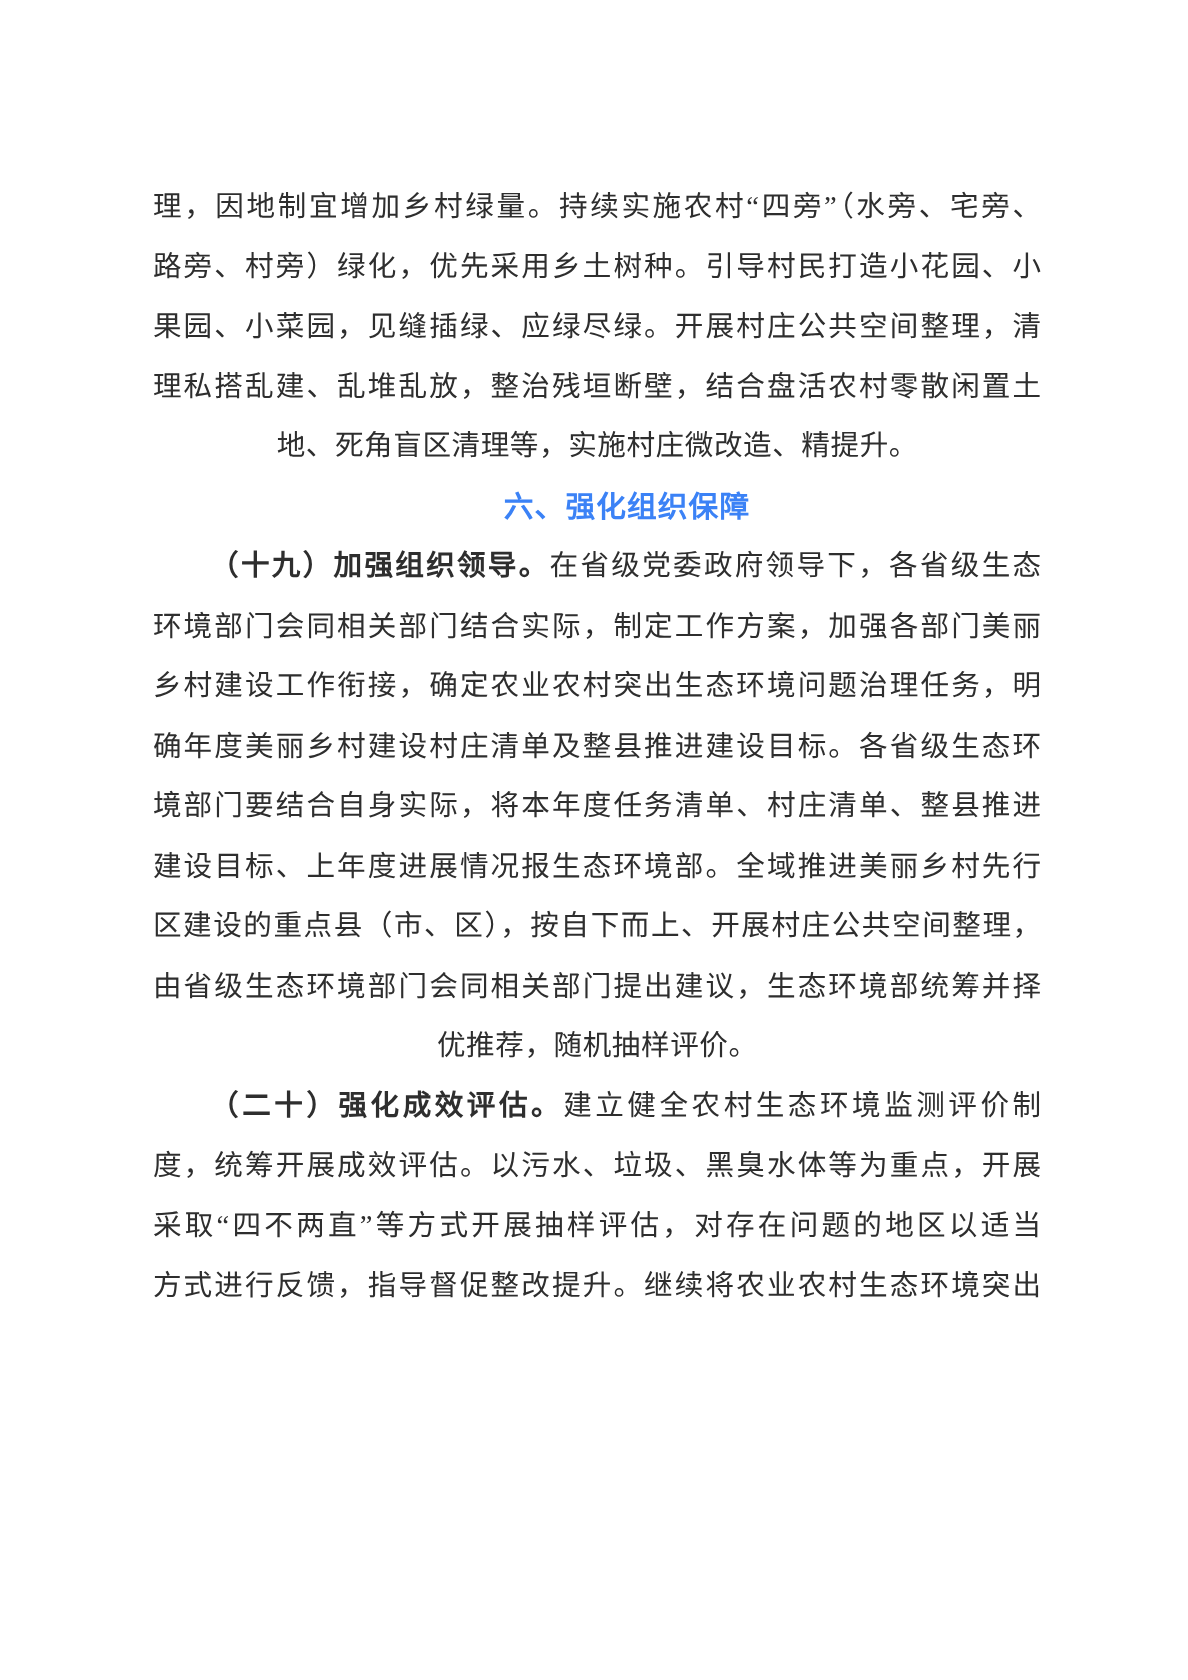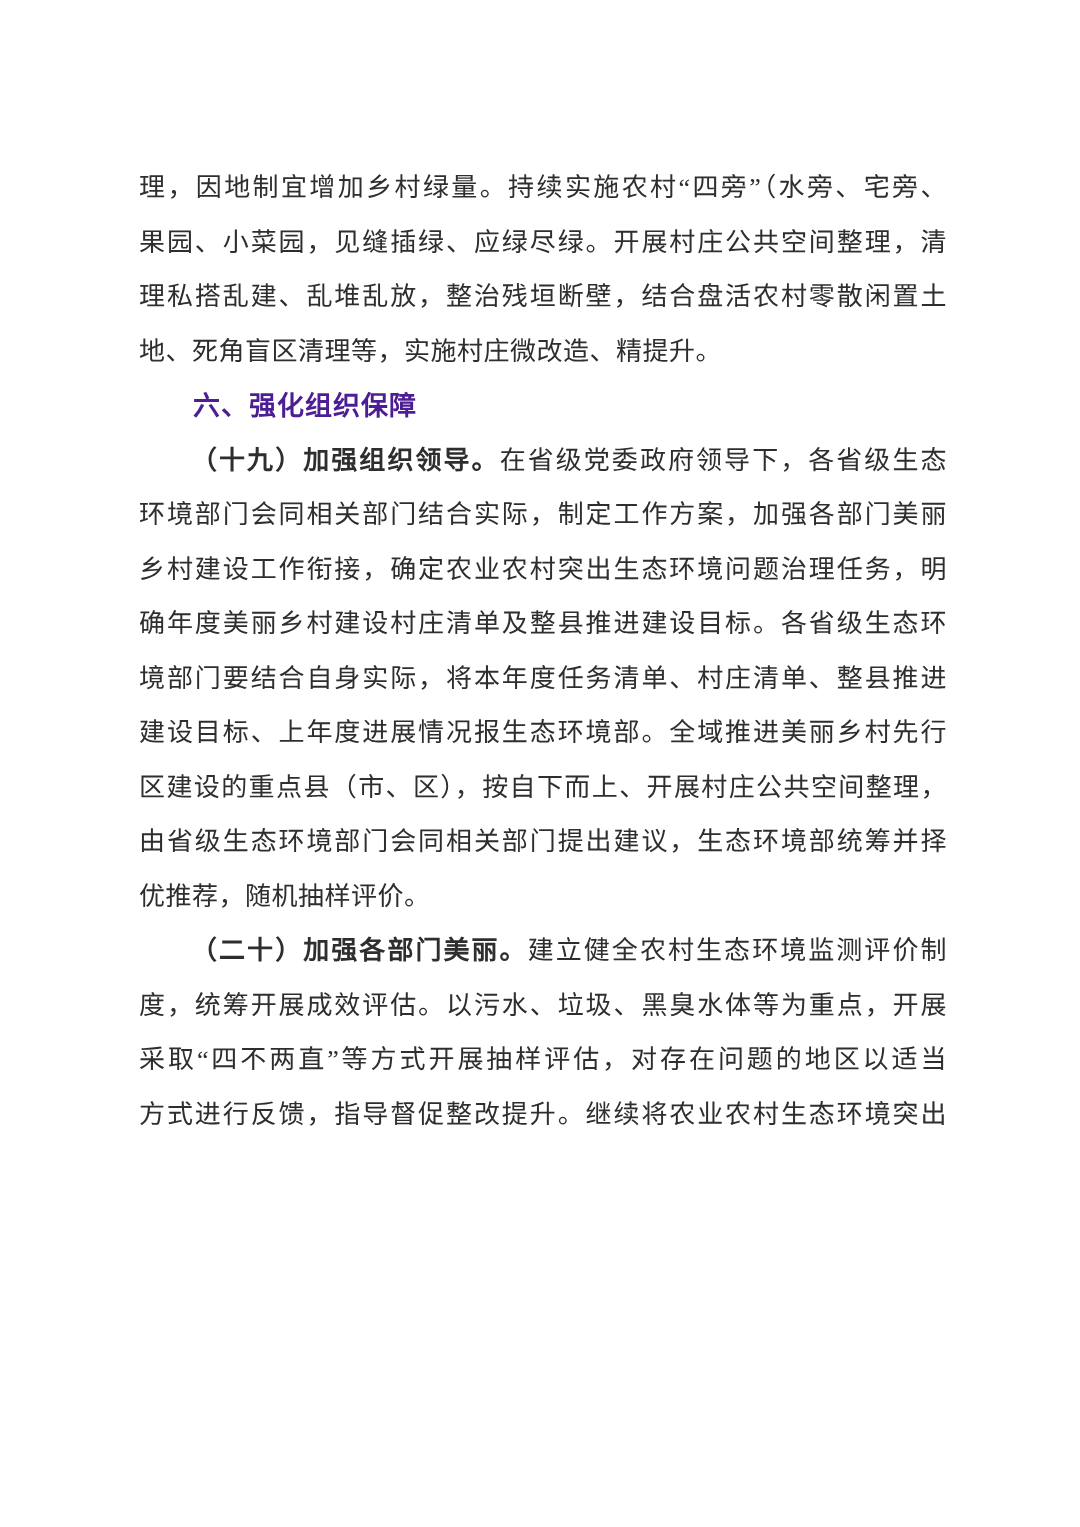--- a/index.html
+++ b/index.html
@@ -21,38 +21,38 @@
     position: absolute;
     left: 139px;
     top: 161px;
     width: 808px;
   }
   .line {
     font-size: 26px;
     line-height: 54.5px;
     height: 54.5px;
     letter-spacing: 0.5px;
-    text-align: left;
+    text-align: center;
   }
   .line.justify {
     text-align: justify;
     text-align-last: justify;
   }
   .line.indent {
     text-indent: 2em;
   }
   .line .bold {
     font-weight: 700;
   }
   .line.heading {
     font-weight: 700;
     font-family: "Liberation Sans", "DejaVu Sans", sans-serif;
     font-size: 27px;
     letter-spacing: 1px;
-    color: #4c1d95;
+    color: #3b82f6;
   }
   .footer {
     position: absolute;
     left: 139px;
     top: 1350px;
     display: inline-flex;
     align-items: center;
     gap: 19px;
     font-size: 25px;
     line-height: 30px;
@@ -61,34 +61,35 @@
   .footer .pagenum {
     font-family: "Liberation Serif", "DejaVu Serif", serif;
   }
 </style>
 </head>
 <body>
 
 <div class="page">
   <div class="text-block" id="body-lines">
       <div class="line justify"><span class="">理，因地制宜增加乡村绿量。持续实施农村“四旁”（水旁、宅旁、</span></div>
+      <div class="line justify"><span class="">路旁、村旁）绿化，优先采用乡土树种。引导村民打造小花园、小</span></div>
       <div class="line justify"><span class="">果园、小菜园，见缝插绿、应绿尽绿。开展村庄公共空间整理，清</span></div>
       <div class="line justify"><span class="">理私搭乱建、乱堆乱放，整治残垣断壁，结合盘活农村零散闲置土</span></div>
       <div class="line"><span class="">地、死角盲区清理等，实施村庄微改造、精提升。</span></div>
       <div class="line indent heading"><span class="bold">六、强化组织保障</span></div>
       <div class="line justify indent"><span class="bold">（十九）加强组织领导。</span><span class="">在省级党委政府领导下，各省级生态</span></div>
       <div class="line justify"><span class="">环境部门会同相关部门结合实际，制定工作方案，加强各部门美丽</span></div>
       <div class="line justify"><span class="">乡村建设工作衔接，确定农业农村突出生态环境问题治理任务，明</span></div>
       <div class="line justify"><span class="">确年度美丽乡村建设村庄清单及整县推进建设目标。各省级生态环</span></div>
       <div class="line justify"><span class="">境部门要结合自身实际，将本年度任务清单、村庄清单、整县推进</span></div>
       <div class="line justify"><span class="">建设目标、上年度进展情况报生态环境部。全域推进美丽乡村先行</span></div>
       <div class="line justify"><span class="">区建设的重点县（市、区），按自下而上、开展村庄公共空间整理，</span></div>
       <div class="line justify"><span class="">由省级生态环境部门会同相关部门提出建议，生态环境部统筹并择</span></div>
       <div class="line"><span class="">优推荐，随机抽样评价。</span></div>
-      <div class="line justify indent"><span class="bold">（二十）加强各部门美丽。</span><span class="">建立健全农村生态环境监测评价制</span></div>
+      <div class="line justify indent"><span class="bold">（二十）强化成效评估。</span><span class="">建立健全农村生态环境监测评价制</span></div>
       <div class="line justify"><span class="">度，统筹开展成效评估。以污水、垃圾、黑臭水体等为重点，开展</span></div>
       <div class="line justify"><span class="">采取“四不两直”等方式开展抽样评估，对存在问题的地区以适当</span></div>
       <div class="line justify"><span class="">方式进行反馈，指导督促整改提升。继续将农业农村生态环境突出</span></div>
     </div>
   <div class="footer">
     <span class="dash">—</span>
     <span class="pagenum">10</span>
     <span class="dash">—</span>
   </div>
 </div>

